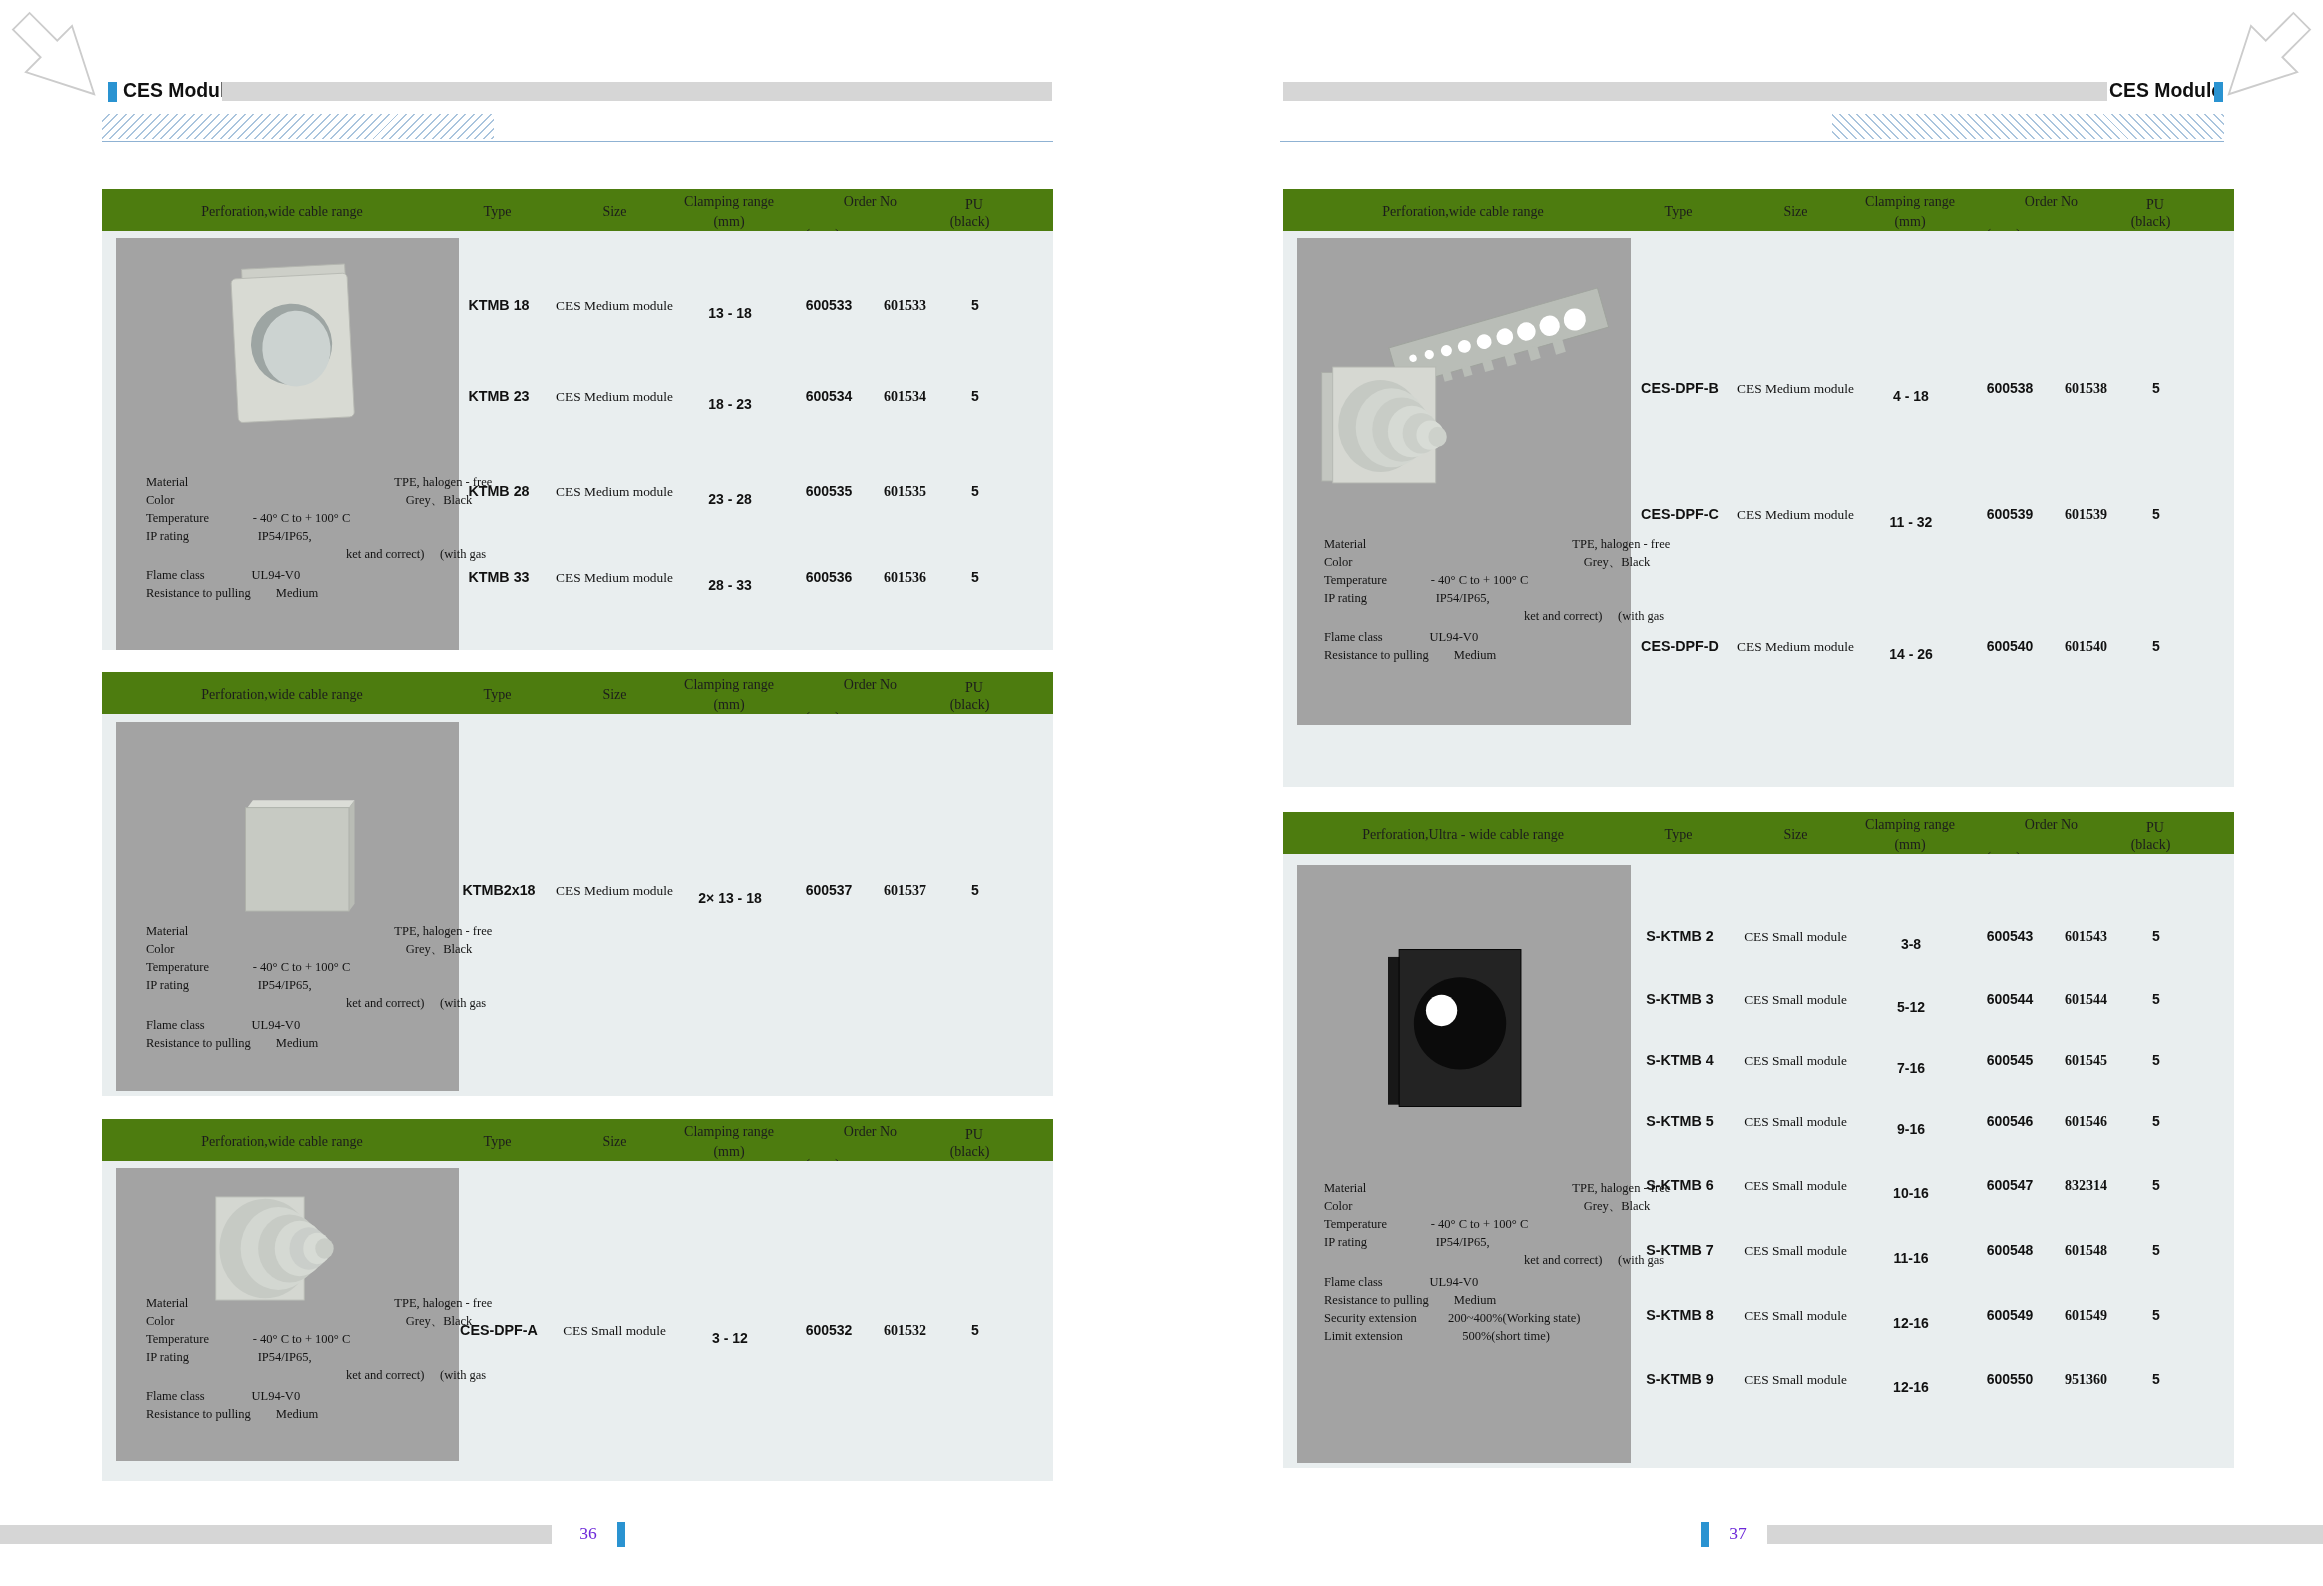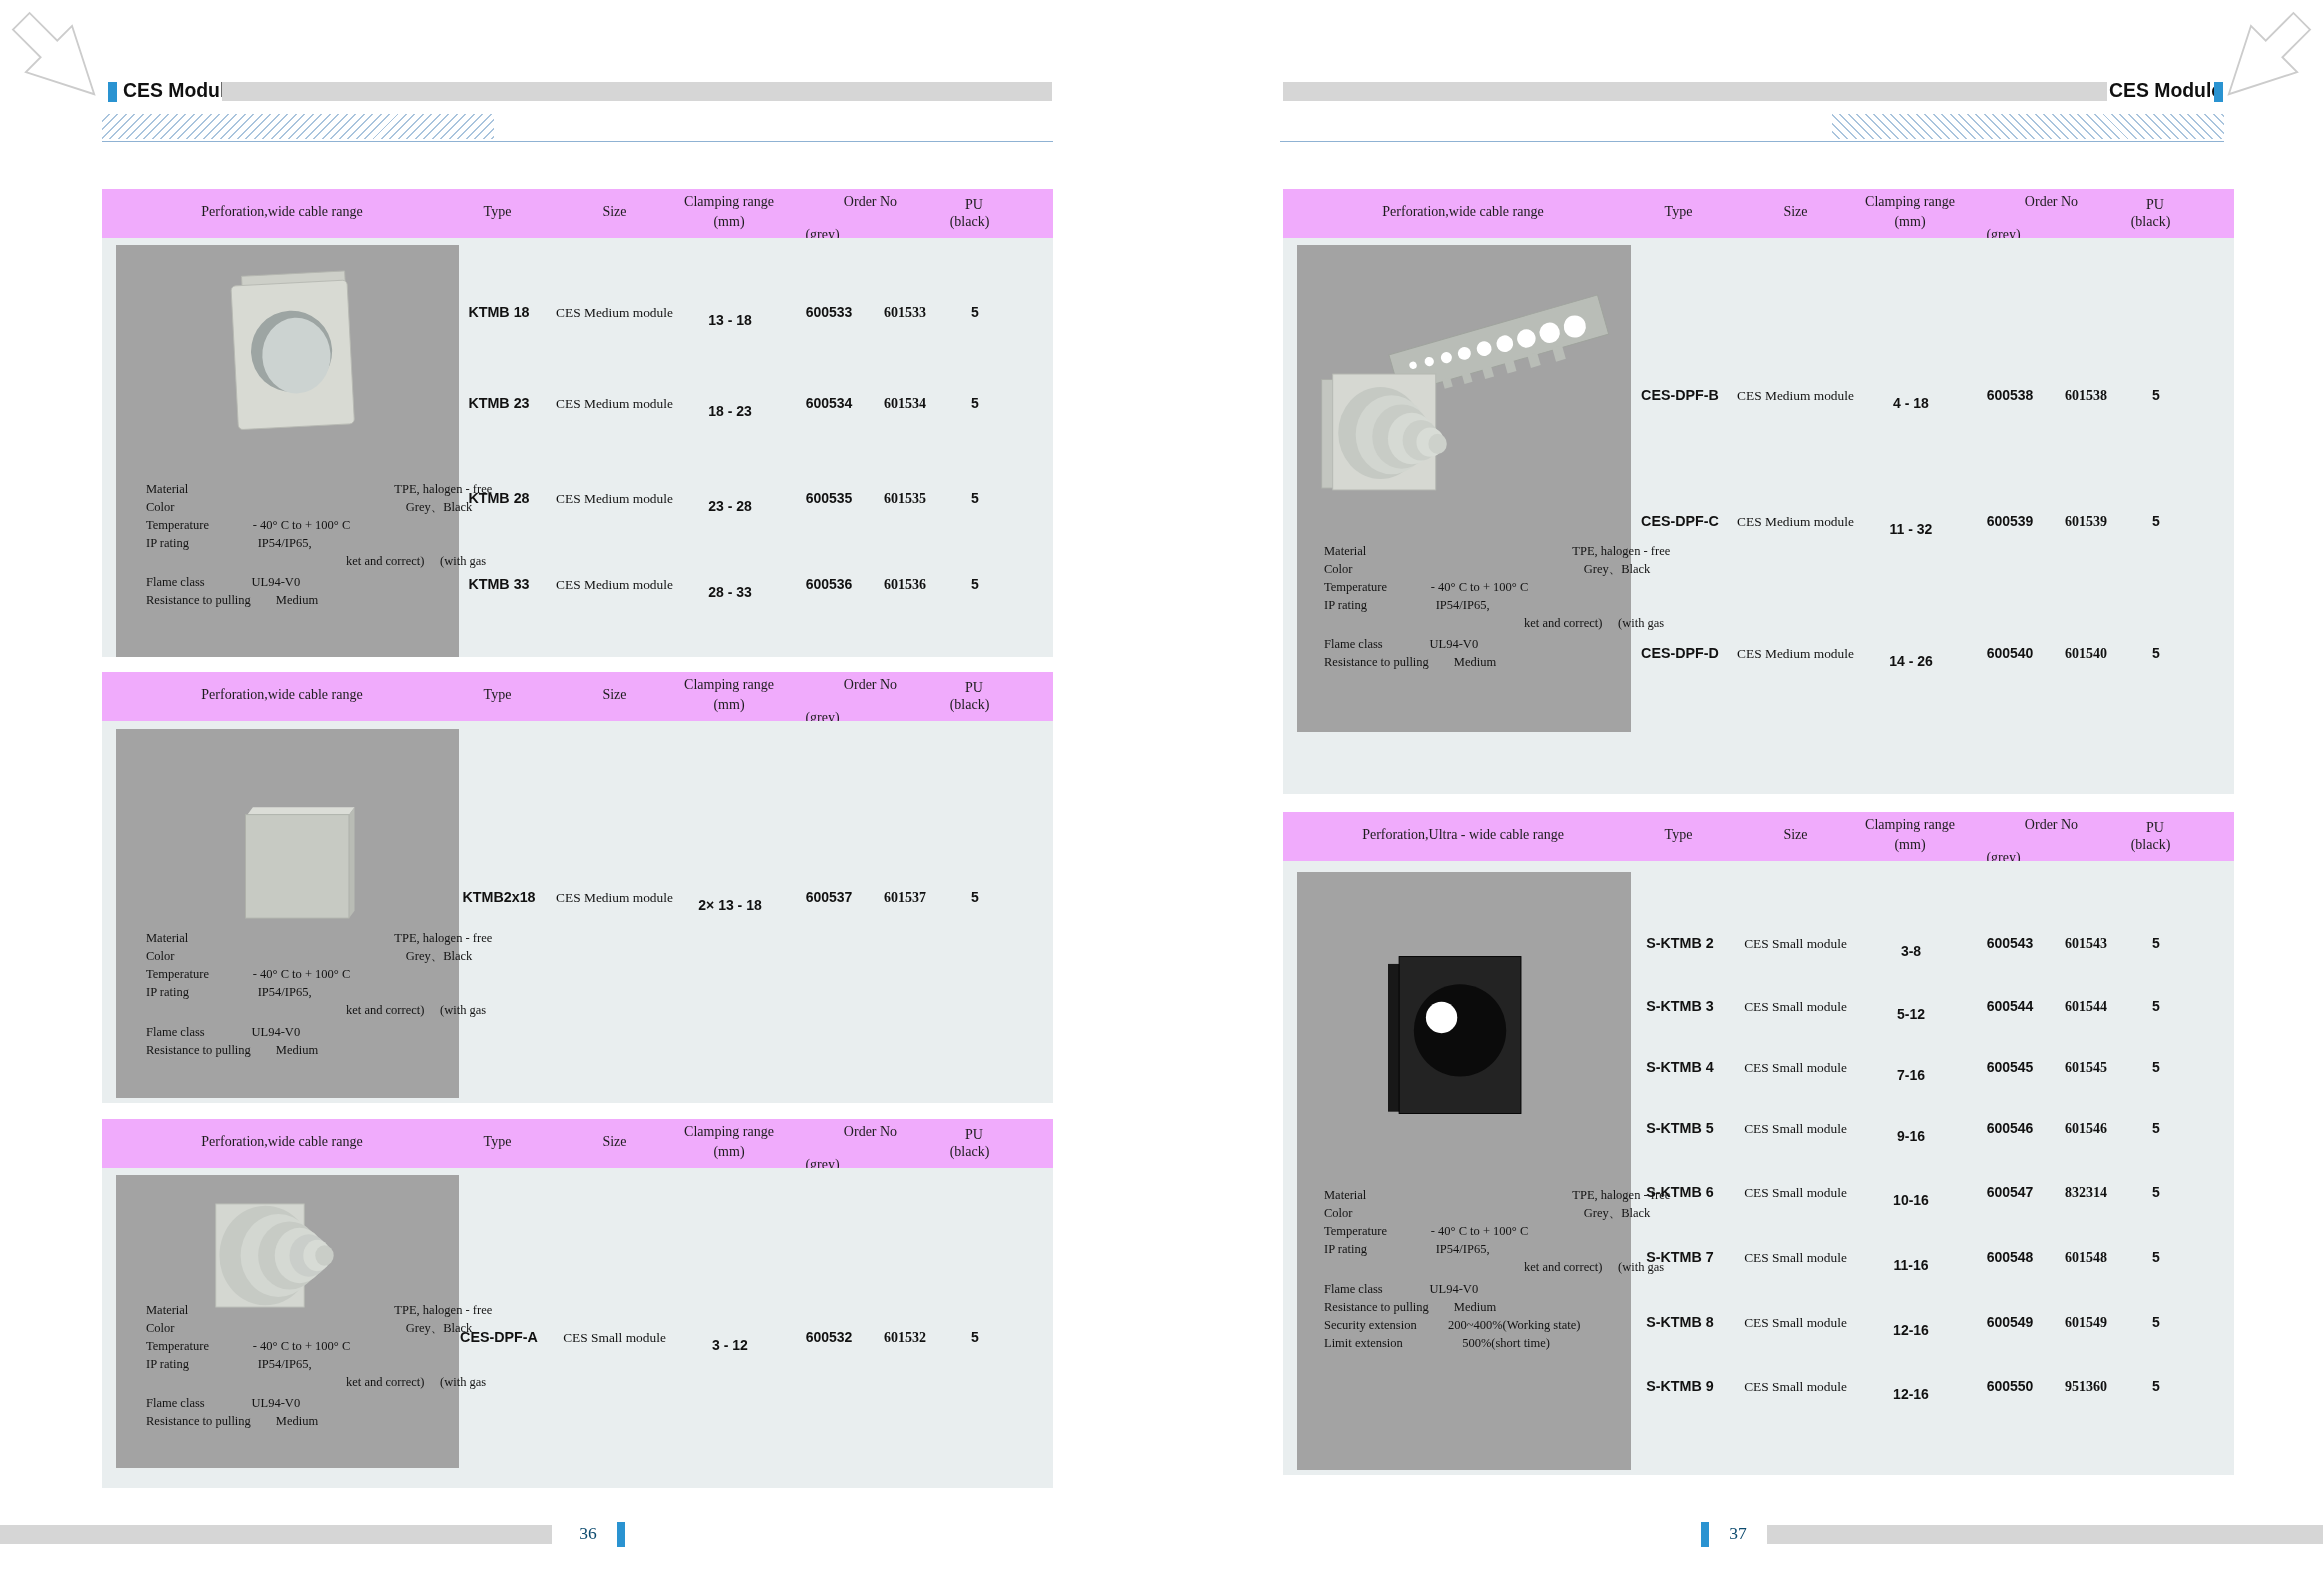--- a/index.html
+++ b/index.html
@@ -10,21 +10,21 @@
   .grey-band{position:absolute;height:19.4px;background:#d6d6d6;}
   .accent-sq{position:absolute;width:9.2px;height:20px;background:#2a93d1;}
   .mod-title{position:absolute;font-family:"Liberation Sans",sans-serif;font-weight:bold;
              font-size:19.4px;color:#101010;white-space:nowrap;}
   .hatch{position:absolute;height:25px;}
   .hatch.l{background:repeating-linear-gradient(135deg,transparent 0 4.6px,#a9c4dd 4.6px 6px);}
   .hatch.r{background:repeating-linear-gradient(45deg,transparent 0 4.6px,#a9c4dd 4.6px 6px);}
   .rule{position:absolute;border-top:1.8px solid #8fb2d3;height:0;}
   
   .tbl{position:absolute;width:951px;}
-  .thead{position:relative;height:49px;background:#f0abfc;}
+  .thead{position:relative;height:42px;background:#4d7c0f;}
   .thead span{position:absolute;text-align:center;font-size:14px;color:#1c1c1c;white-space:nowrap;}
   .h-title{left:26px;top:14.8px;width:308px;}
   .h-type{left:340px;top:14.8px;width:111px;}
   .h-size{left:457px;top:14.8px;width:111px;}
   .h-cl{left:565px;top:4.6px;width:124px;}
   .h-mm{left:565px;top:25px;width:124px;}
   .h-ord{left:713px;top:4.6px;width:111px;}
   .h-grey{left:668px;top:38px;width:105px;}
   .h-pu{left:835px;top:8.3px;width:74px;}
   .h-blk{left:814px;top:25px;width:107px;}
@@ -35,21 +35,21 @@
   .c-type{left:337px;width:120px;font-family:"Liberation Sans",sans-serif;font-weight:bold;font-size:14.3px;}
   .c-size{left:434px;width:157px;font-size:13.4px;}
   .c-clamp{left:577px;width:102px;font-family:"Liberation Sans",sans-serif;font-weight:bold;font-size:14px;margin-top:8px;}
   .c-grey{left:681px;width:92px;font-family:"Liberation Sans",sans-serif;font-weight:bold;font-size:14px;}
   .c-black{left:757px;width:92px;font-family:Liberation Serif, serif;font-weight:bold;font-size:14px;}
   .c-pu{left:846px;width:54px;font-family:"Liberation Sans",sans-serif;font-weight:bold;font-size:14px;}
   .specs{position:absolute;font-size:12.5px;line-height:18px;color:#131313;}
   .specs div{white-space:pre;}
   .specs .gap{margin-top:3.7px;}
   
-  .pagenum{position:absolute;font-size:17.5px;width:46px;text-align:center;color:#0c4a6e;}
+  .pagenum{position:absolute;font-size:17.5px;width:46px;text-align:center;color:#6d28d9;}
   .vbar{position:absolute;width:8.3px;height:25px;background:#2a93d1;}
   svg{display:block;}
 </style>
 </head>
 <body>
 
 <div class="canvas">
 
   <svg class="abs" style="left:0;top:0" width="109" height="109" viewBox="0 0 118 118">
     <polygon points="14,32 32,14 62,44 78,28 102,102 28,78 44,62" fill="#ffffff" stroke="#cccccc" stroke-width="2"></polygon>

